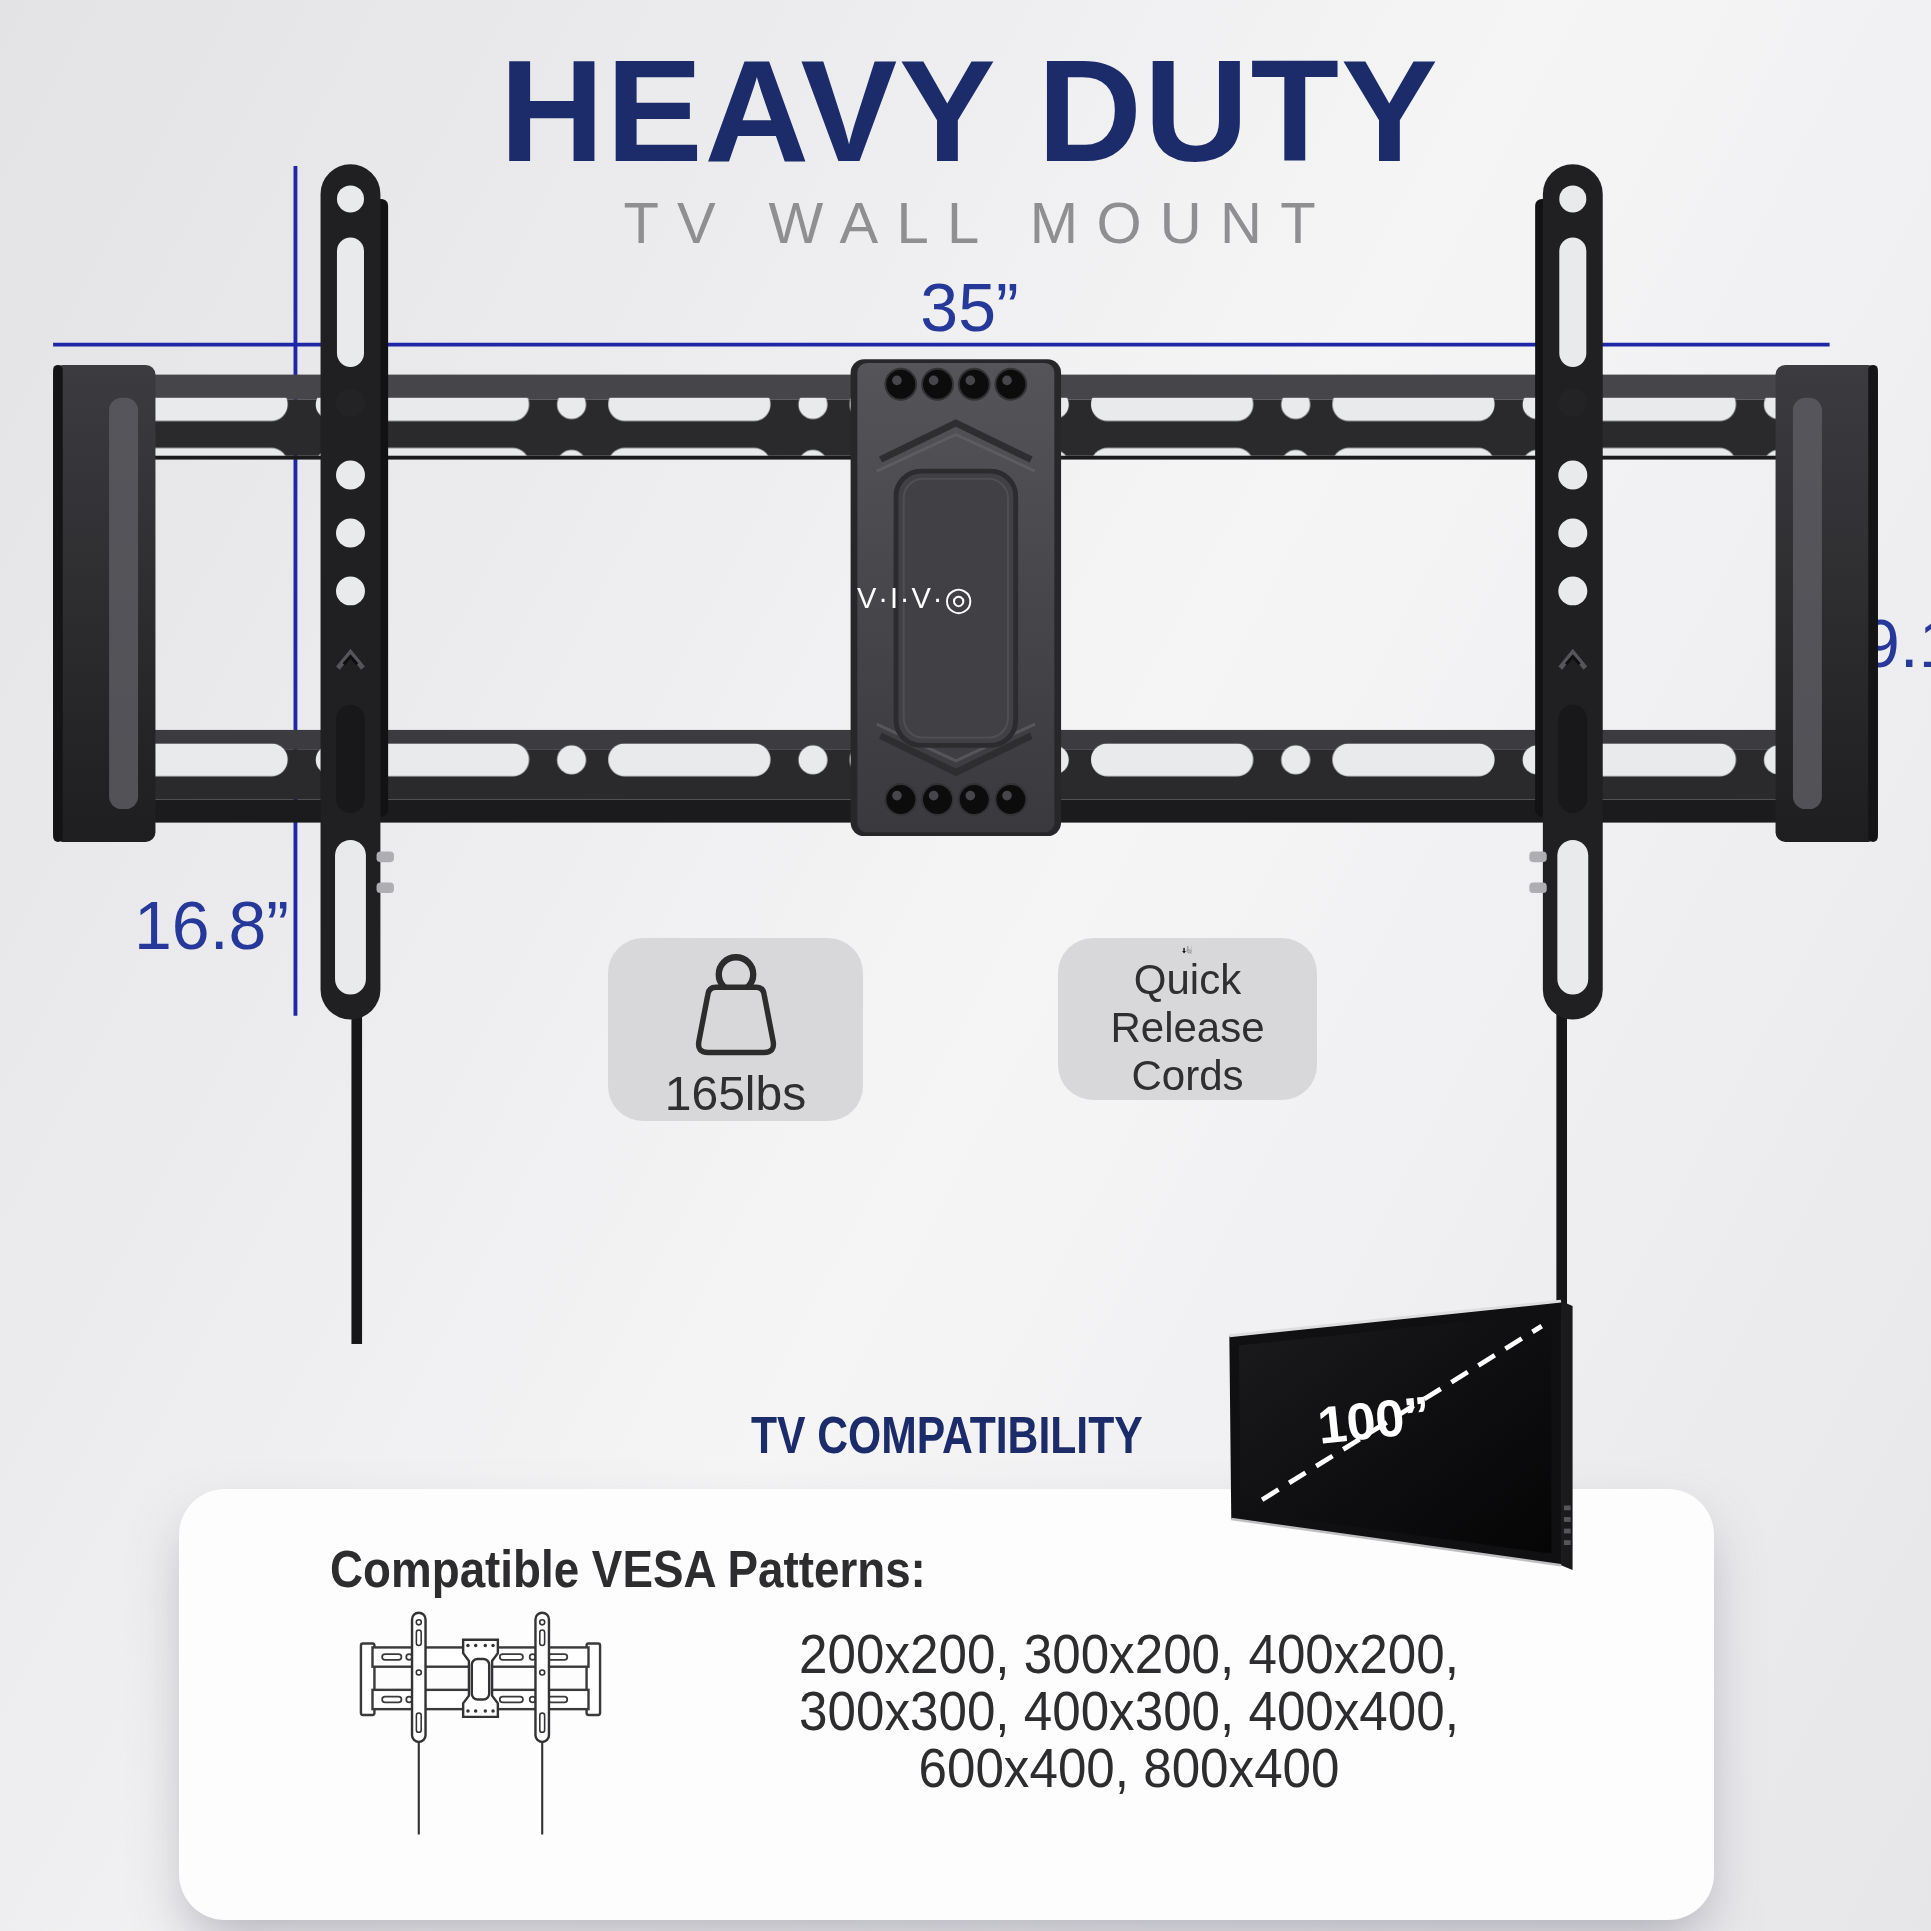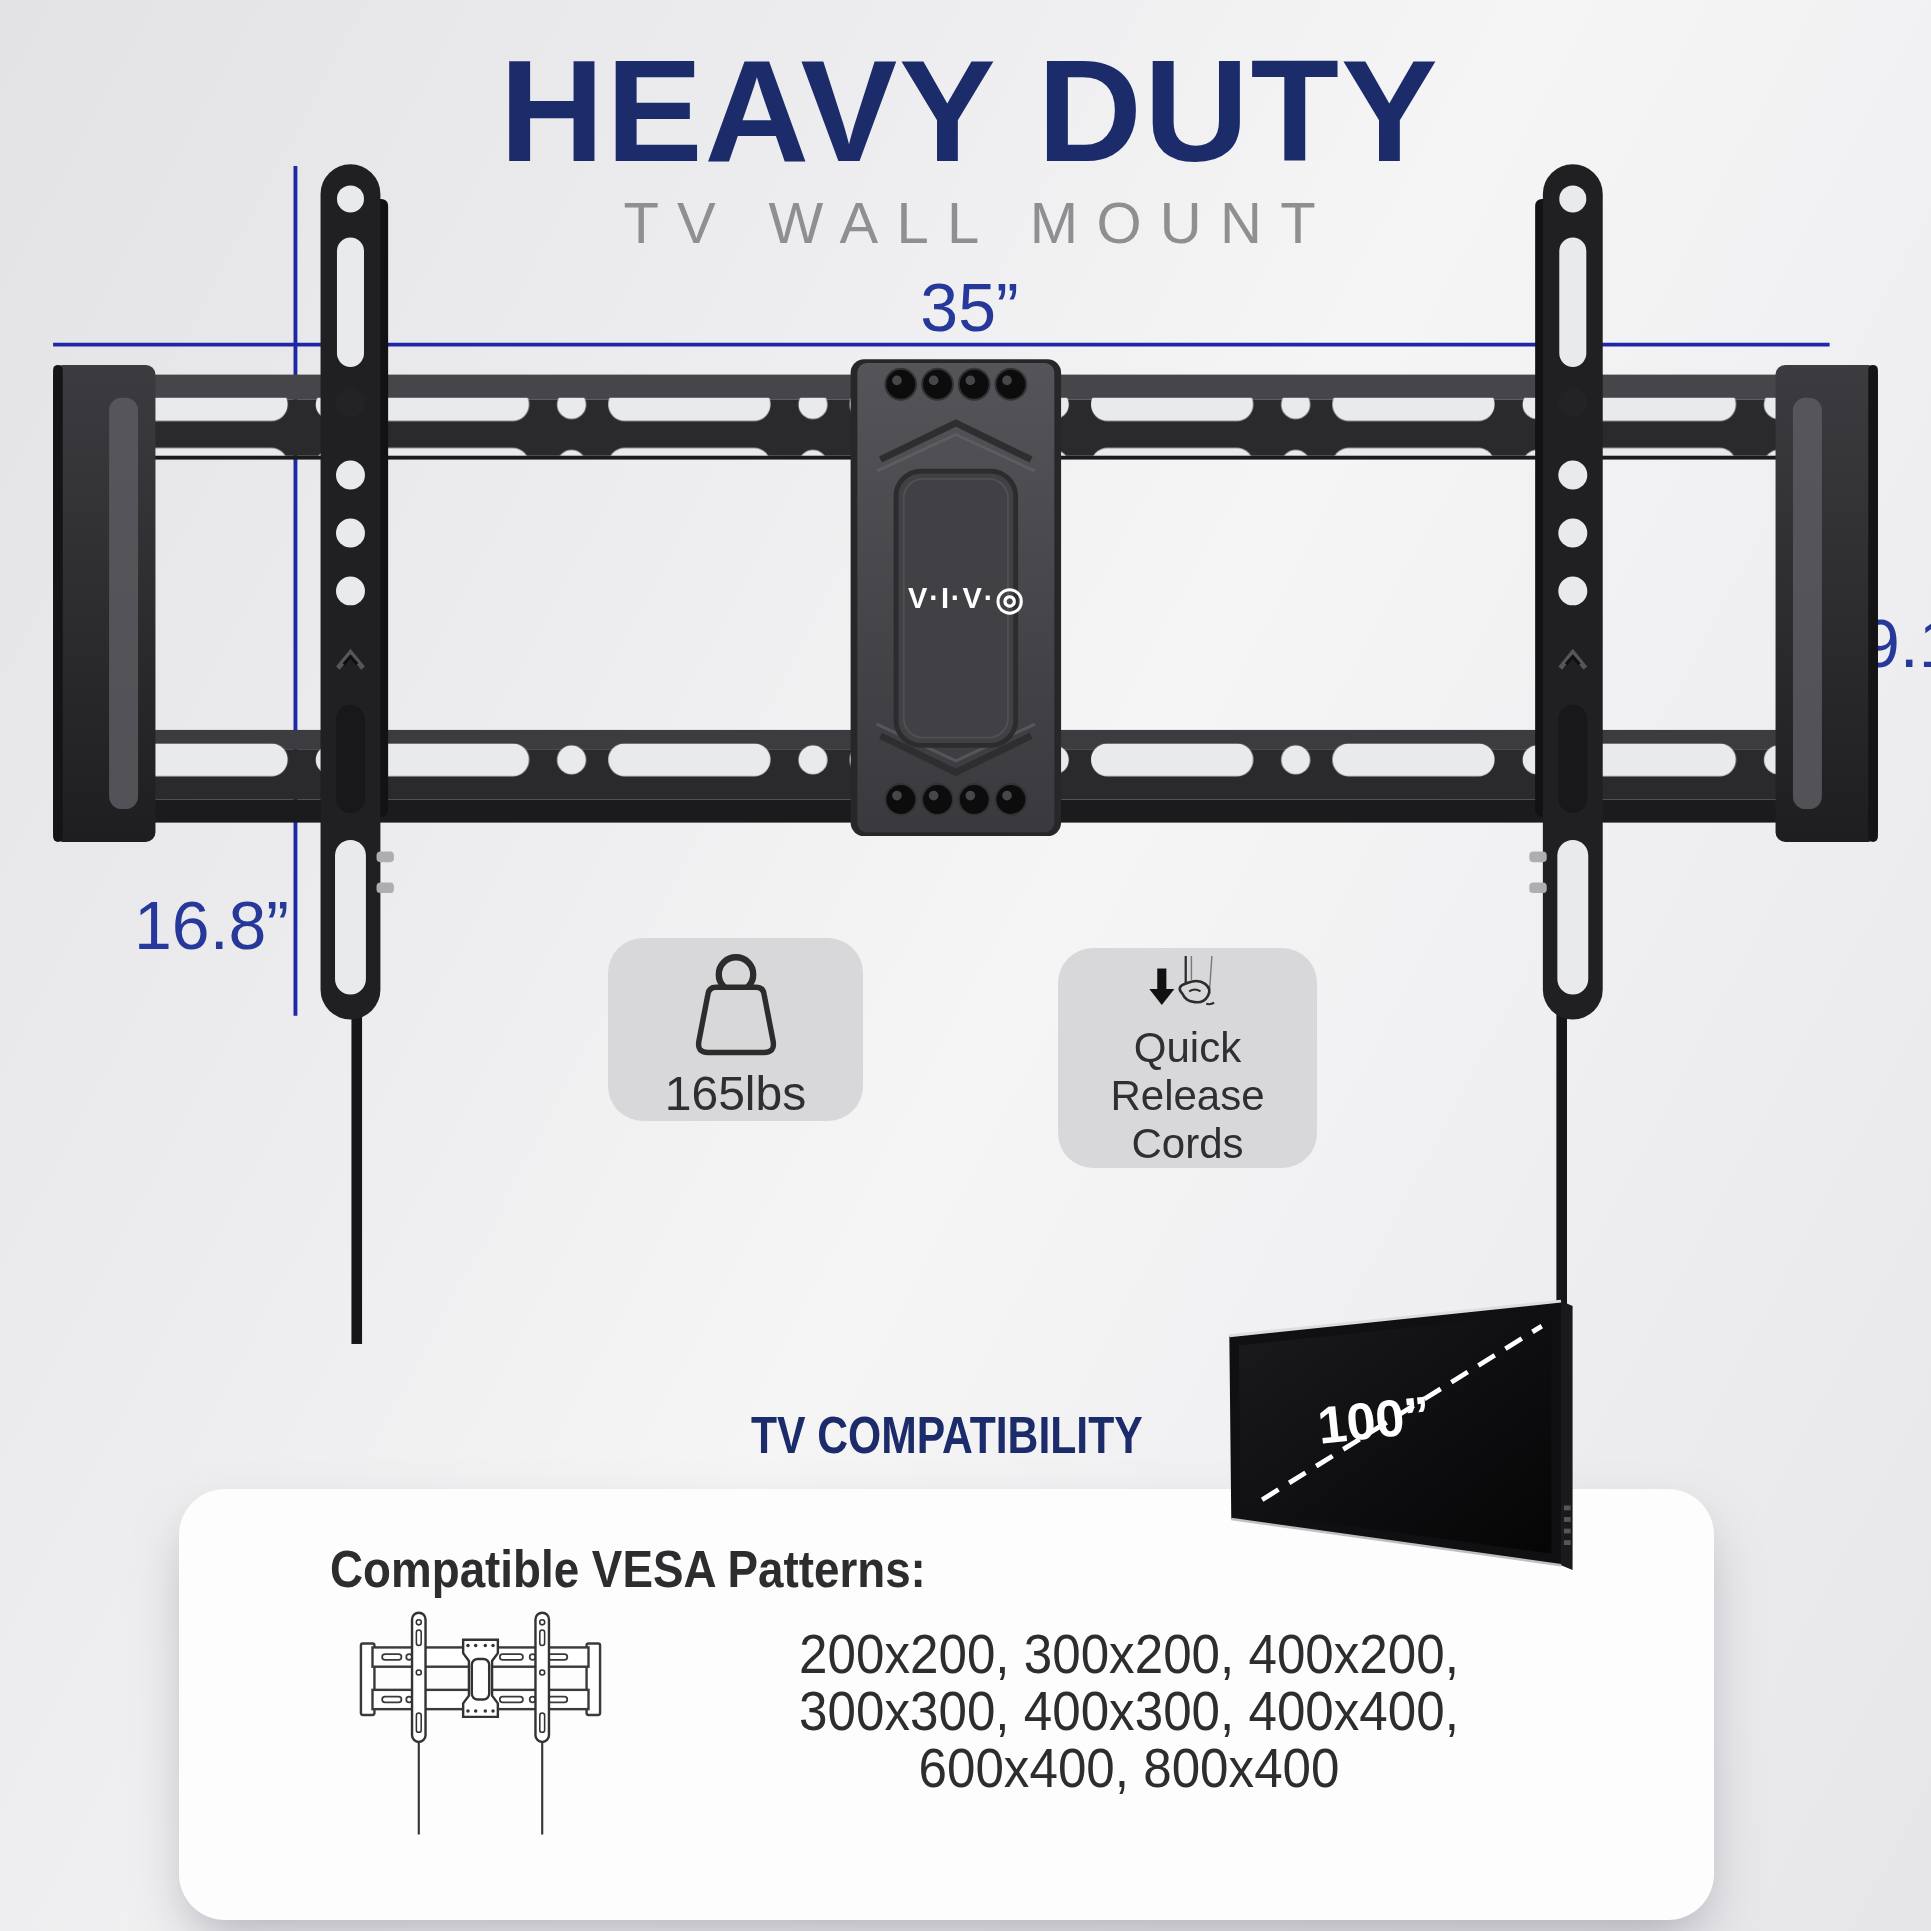--- a/index.html
+++ b/index.html
@@ -9,21 +9,21 @@
     font-family:"Liberation Sans",sans-serif;
     padding-left:8px;
   }
   .abs{position:absolute;}
   .ctr{text-align:center;left:0;right:0;}
   .title-main{top:35px;font-size:145px;font-weight:bold;color:#1c2c6a;letter-spacing:1.9px;line-height:1.05;}
   .title-sub{top:189px;font-size:58px;color:#8f8f91;letter-spacing:18.3px;text-indent:18.3px;}
   .dim-label{font-size:68px;color:#27389b;}
   .navy-head{top:1405px;font-size:52px;font-weight:bold;color:#1c2c6a;}
   .navy-head span{display:inline-block;transform:scaleX(.82);transform-origin:center;}
-  .logo{top:579px;left:885px;width:164px;text-align:center;color:#fff;font-size:29px;font-weight:bold;letter-spacing:1.9px;z-index:5;}
+  .logo{top:579px;left:834px;width:164px;text-align:center;color:#fff;font-size:29px;font-weight:normal;letter-spacing:1.9px;z-index:5;}
   .logo .logo-mark{font-size:33px;vertical-align:-1.9px;}
   .badge{background:#d8d8da;border-radius:35px;z-index:3;display:flex;flex-direction:column;align-items:center;}
   .badge-label{color:#2f2f31;}
   .card{left:179px;top:1489px;width:1535px;height:431px;background:#fdfdfe;border-radius:46px;z-index:2;
         box-shadow:0 25px 53px -11.6px rgba(110,110,125,.5);}
   .card-heading{left:295px;top:1539px;font-size:52px;font-weight:bold;color:#2d2d2f;z-index:3;margin-left:35px;}
   .card-heading span{display:inline-block;transform:scaleX(.88);transform-origin:left center;}
   .vesa-lines{left:714px;top:1626px;width:830px;text-align:center;z-index:3;color:#2d2d2f;
               font-size:55px;line-height:57px;transform:scaleX(.93);transform-origin:center top;}
   svg{display:block;}
@@ -163,21 +163,21 @@
   </div>
 
   <div class="abs badge" style="left:608px;top:938px;width:255px;height:183px;">
     <svg width="108" height="118" viewBox="0 0 112 122" style="margin-top:11.6px;">
       <circle cx="56" cy="27" r="19" fill="none" stroke="#2c2c2c" stroke-width="7"></circle>
       <path d="M34 41 L78 41 Q86 41 87 49 L97 101 Q99 113 87 113 L25 113 Q13 113 15 101 L25 49 Q26 41 34 41 Z" fill="#d8d8da" stroke="#2c2c2c" stroke-width="6" stroke-linejoin="round"></path>
     </svg>
     <div class="badge-label" style="font-size:48px;margin-top:5.8px;">165lbs</div>
   </div>
 
-  <div class="abs badge" style="left:1058px;top:938px;width:259px;height:220px;margin-top:10px;">
+  <div class="abs badge" style="left:1058px;top:938px;width:259px;height:162px;">
     <svg width="154" height="116" viewBox="0 0 160 120" style="margin-top:7.7px;">
       <line x1="76" y1="0" x2="76" y2="70" stroke="#2c2c2c" stroke-width="4"></line>
       <line x1="86" y1="0" x2="86" y2="42" stroke="#7a7a7c" stroke-width="2.5"></line>
       <line x1="122" y1="0" x2="118" y2="58" stroke="#7a7a7c" stroke-width="2.5"></line>
       <rect x="26" y="22" width="16" height="36" fill="#111"></rect>
       <polygon points="12,58 56,58 34,86" fill="#111"></polygon>
       <path d="M70 66 q-10 -10 2 -16 l8 -3 q18 -7 30 2 q12 9 5 21 q-7 13 -23 11 q-16 -1 -22 -15 z" fill="#d8d8da" stroke="#2c2c2c" stroke-width="4.5" stroke-linejoin="round"></path>
       <path d="M82 62 q10 -6 20 0" stroke="#2c2c2c" stroke-width="3.5" fill="none"></path>
       <path d="M112 84 q8 2 14 -2" stroke="#2c2c2c" stroke-width="3.5" fill="none"></path>
     </svg>

